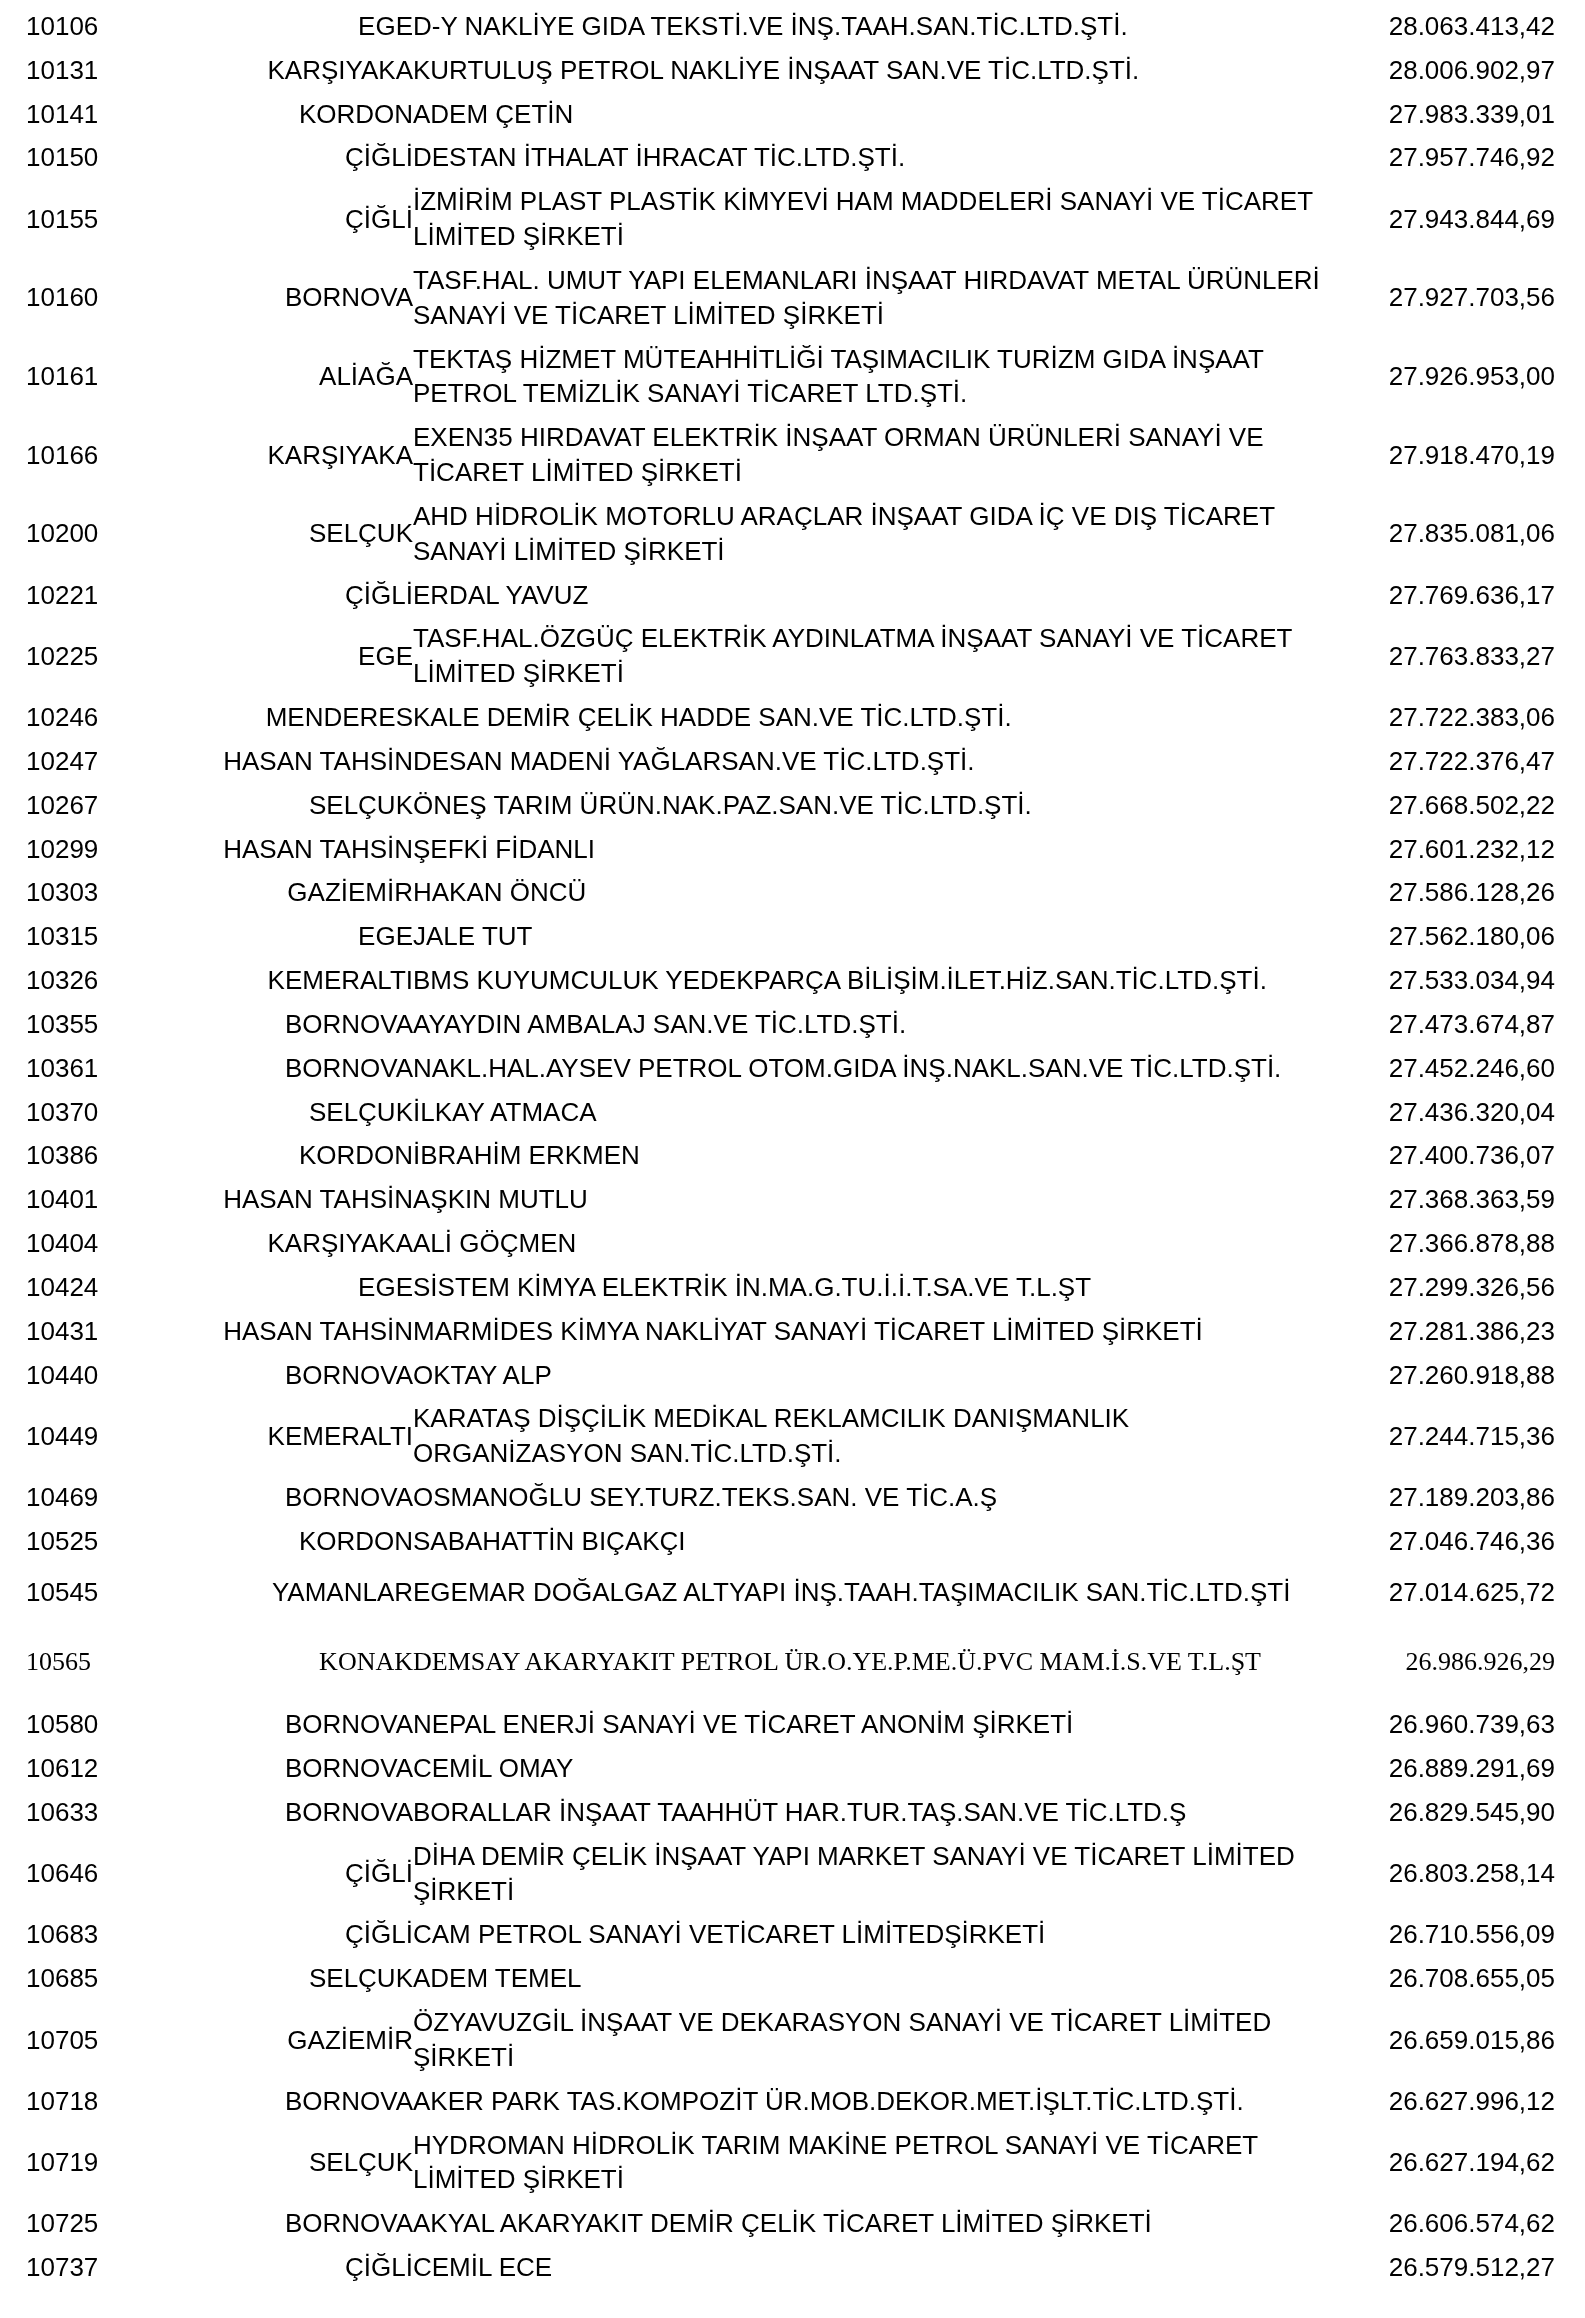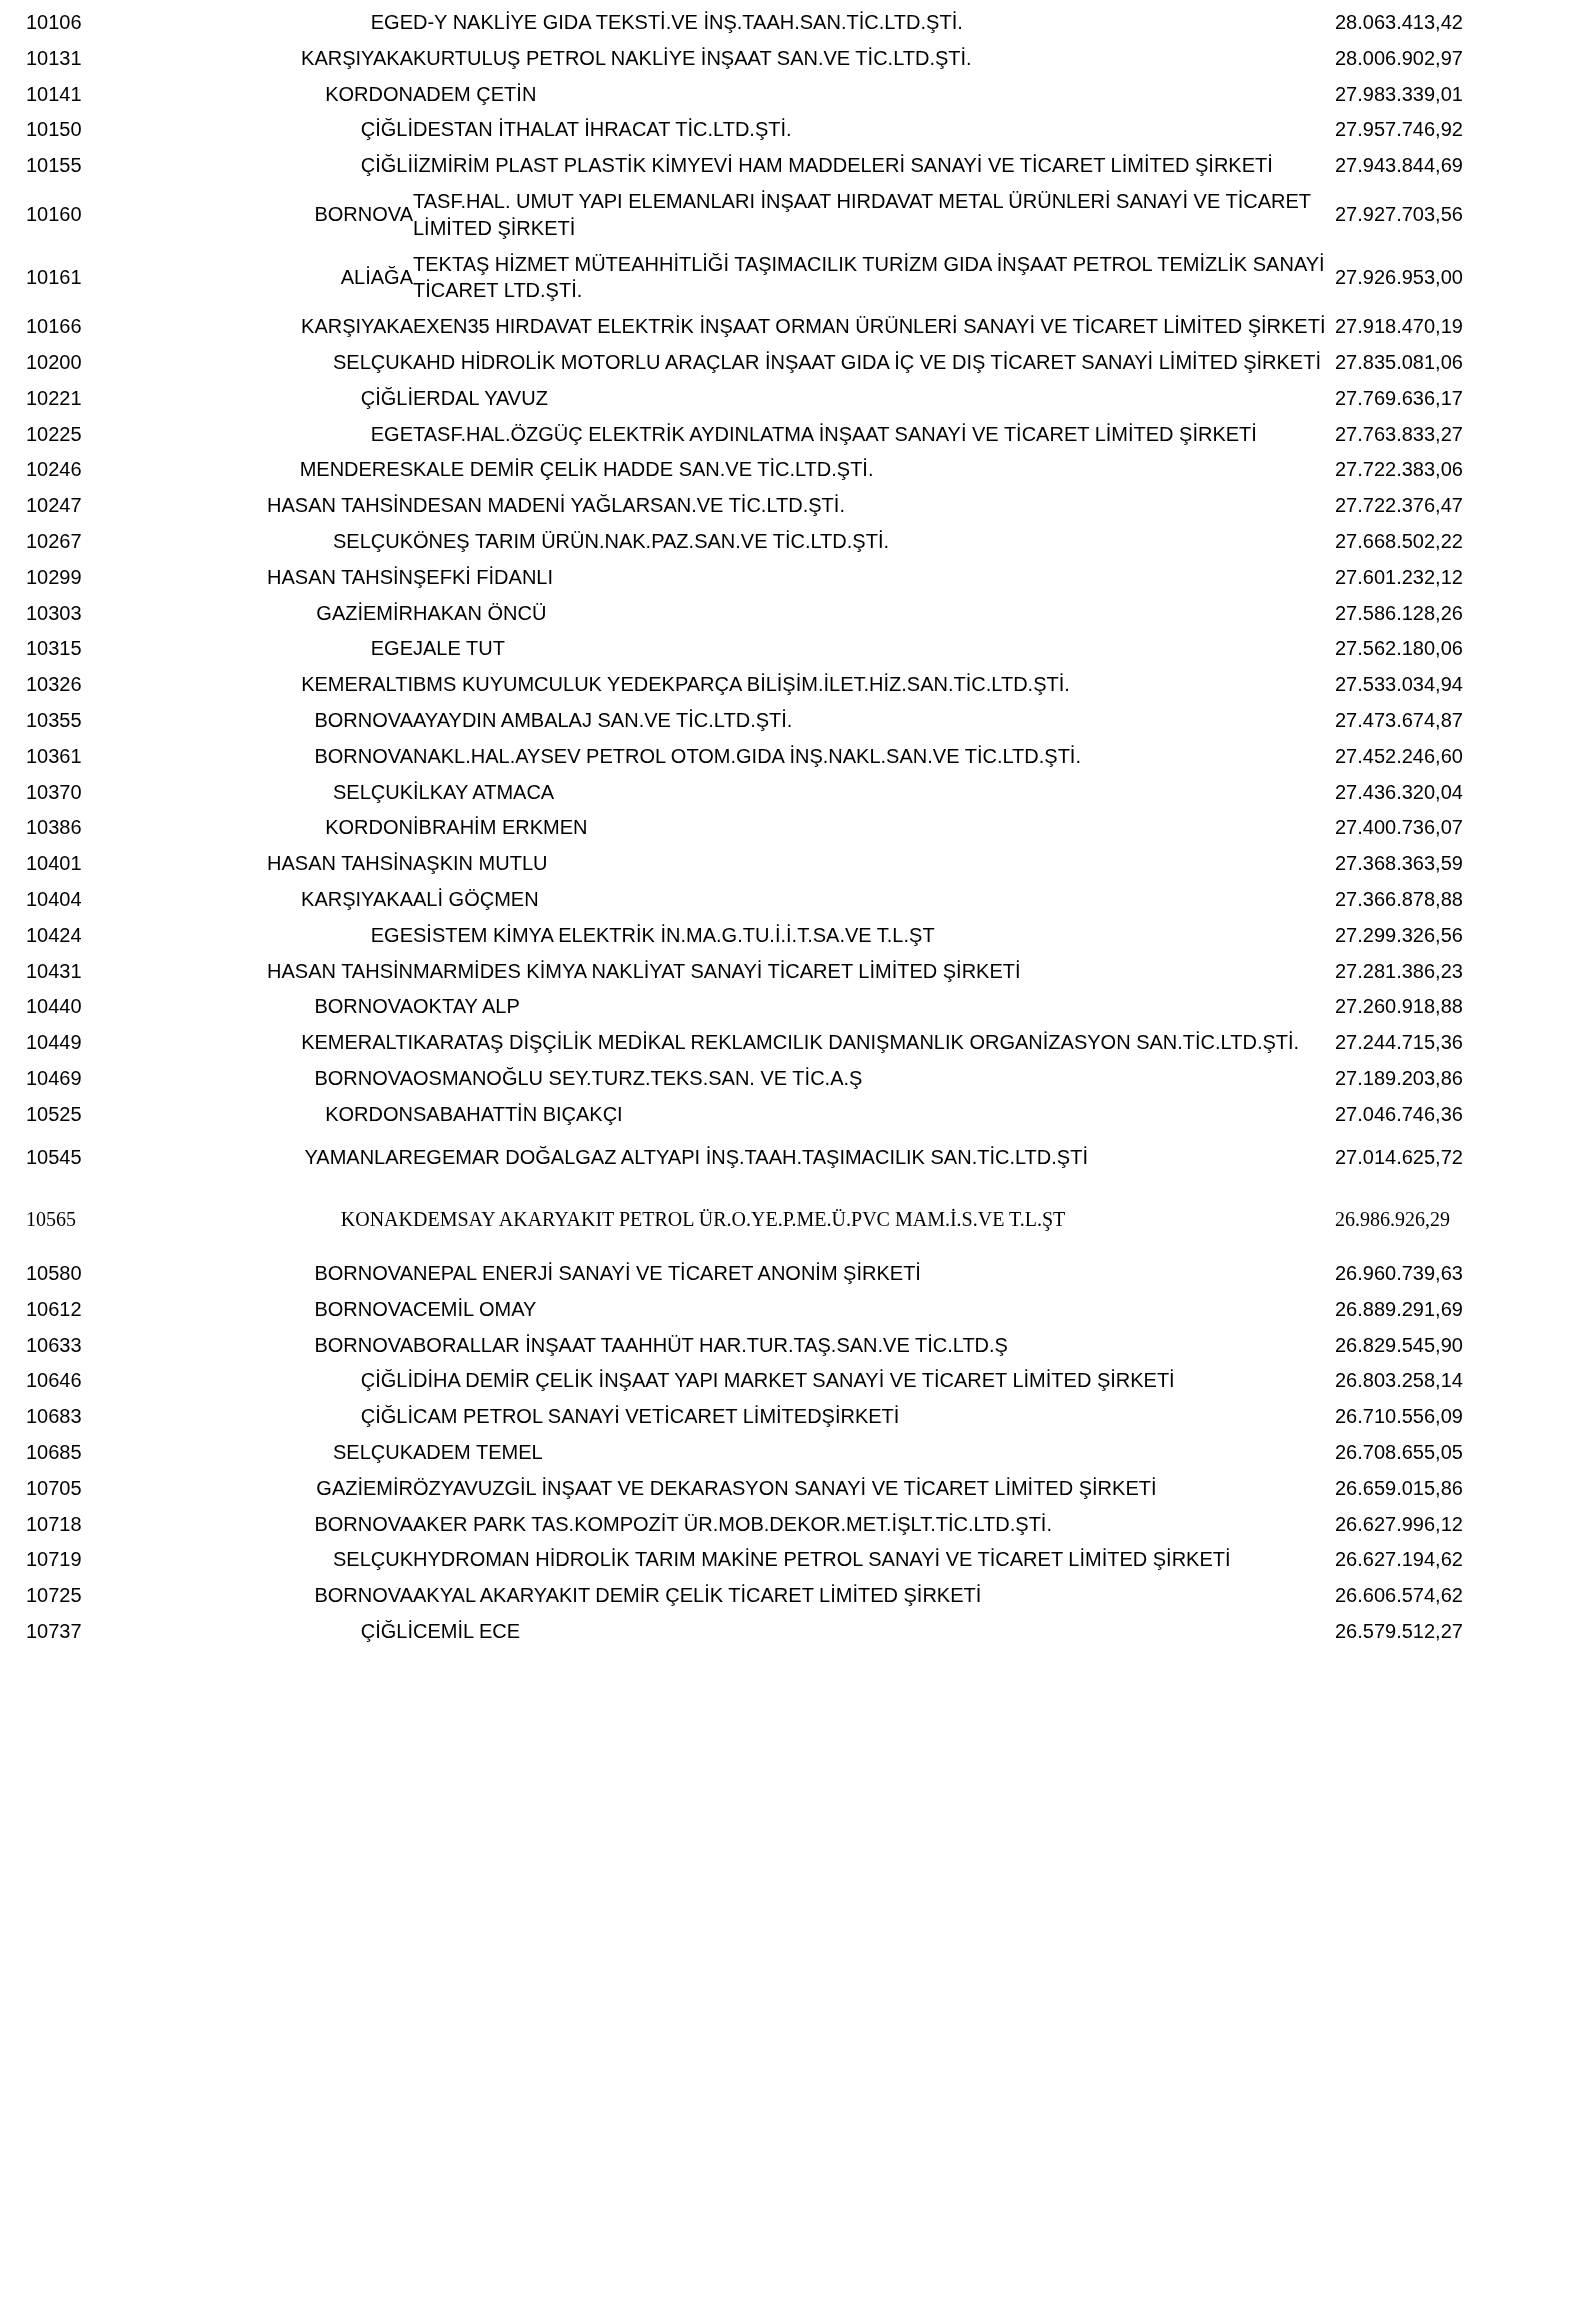--- a/index.html
+++ b/index.html
@@ -19,21 +19,21 @@
     width: 1585px;
     height: 2319px;
     box-sizing: border-box;
     padding: 4.5px 30px 0 26px;
     overflow: hidden;
   }
   table.taxpayer-table {
     width: 100%;
     border-collapse: collapse;
     table-layout: fixed;
-    font-size: 20px;
+    font-size: 26px;
     line-height: 1.34;
   }
   table.taxpayer-table col.c-id     { width: 114px; }
   table.taxpayer-table col.c-office { width: 273px; }
   table.taxpayer-table col.c-name   { width: auto; }
   table.taxpayer-table col.c-amount { width: 220px; }
 
   table.taxpayer-table td {
     vertical-align: middle;
     padding: 4.5px 0;
@@ -46,21 +46,21 @@
   }
   td.cell-office {
     text-align: right;
     padding-right: 10.6px;
   }
   td.cell-name {
     text-align: left;
     padding-right: 18px;
   }
   td.cell-amount {
-    text-align: left;
+    text-align: right;
     white-space: nowrap;
   }
   tr.row-tall td { padding-top: 12px; padding-bottom: 12px; }
   tr.row-xtall td { padding-top: 23px; padding-bottom: 23px; font-family: Liberation Serif, serif; }
 </style>
 </head>
 <body>
 
 <div id="doc">
   <table class="taxpayer-table">

